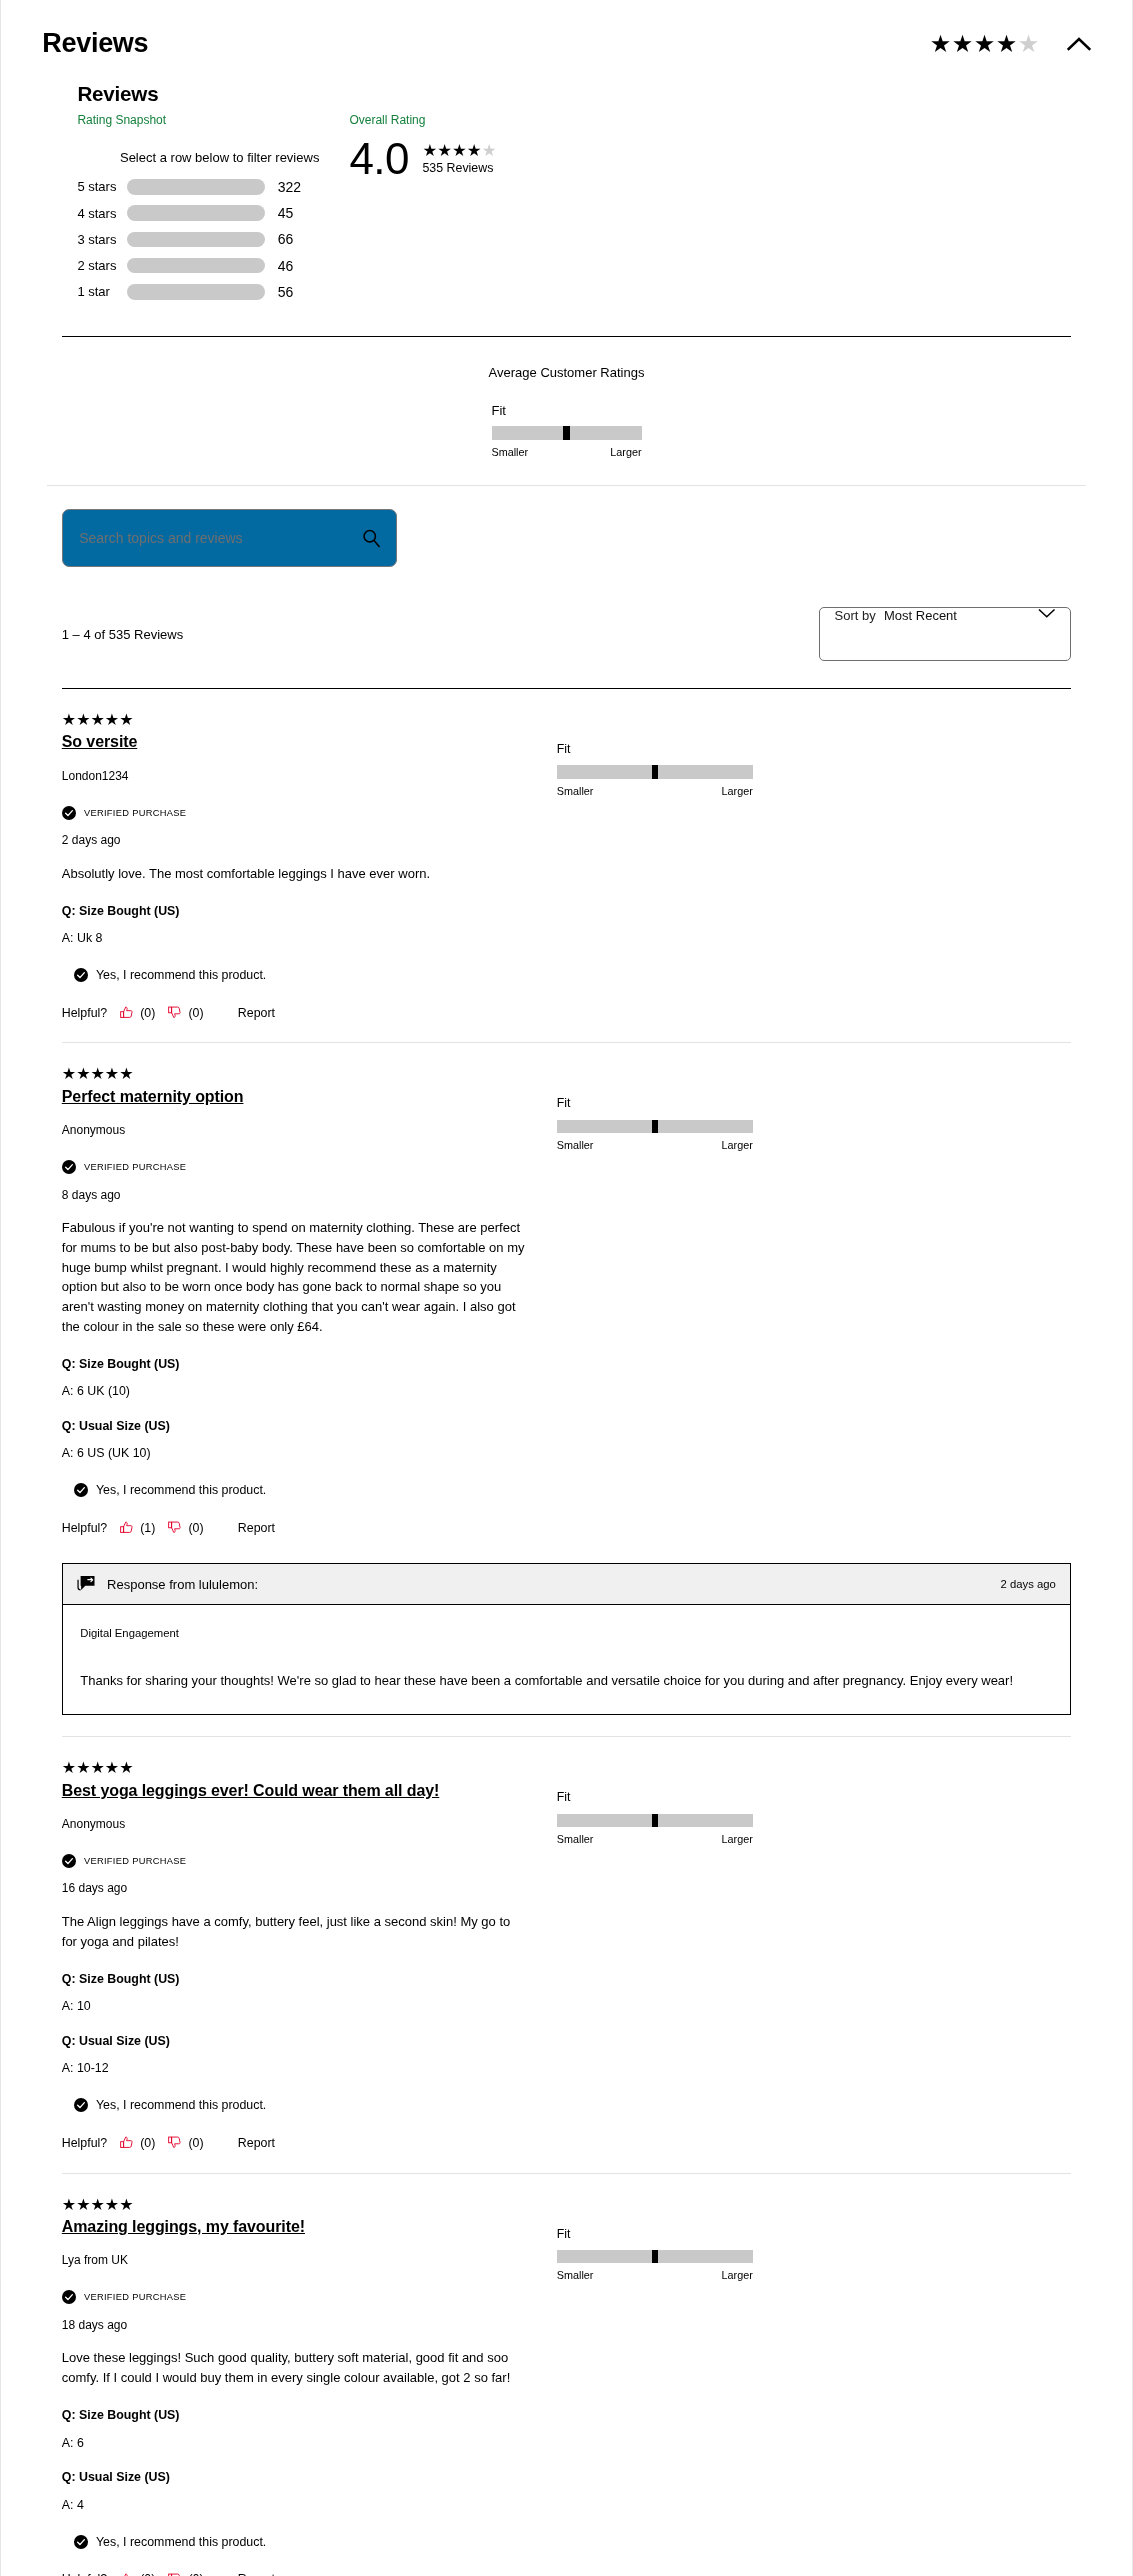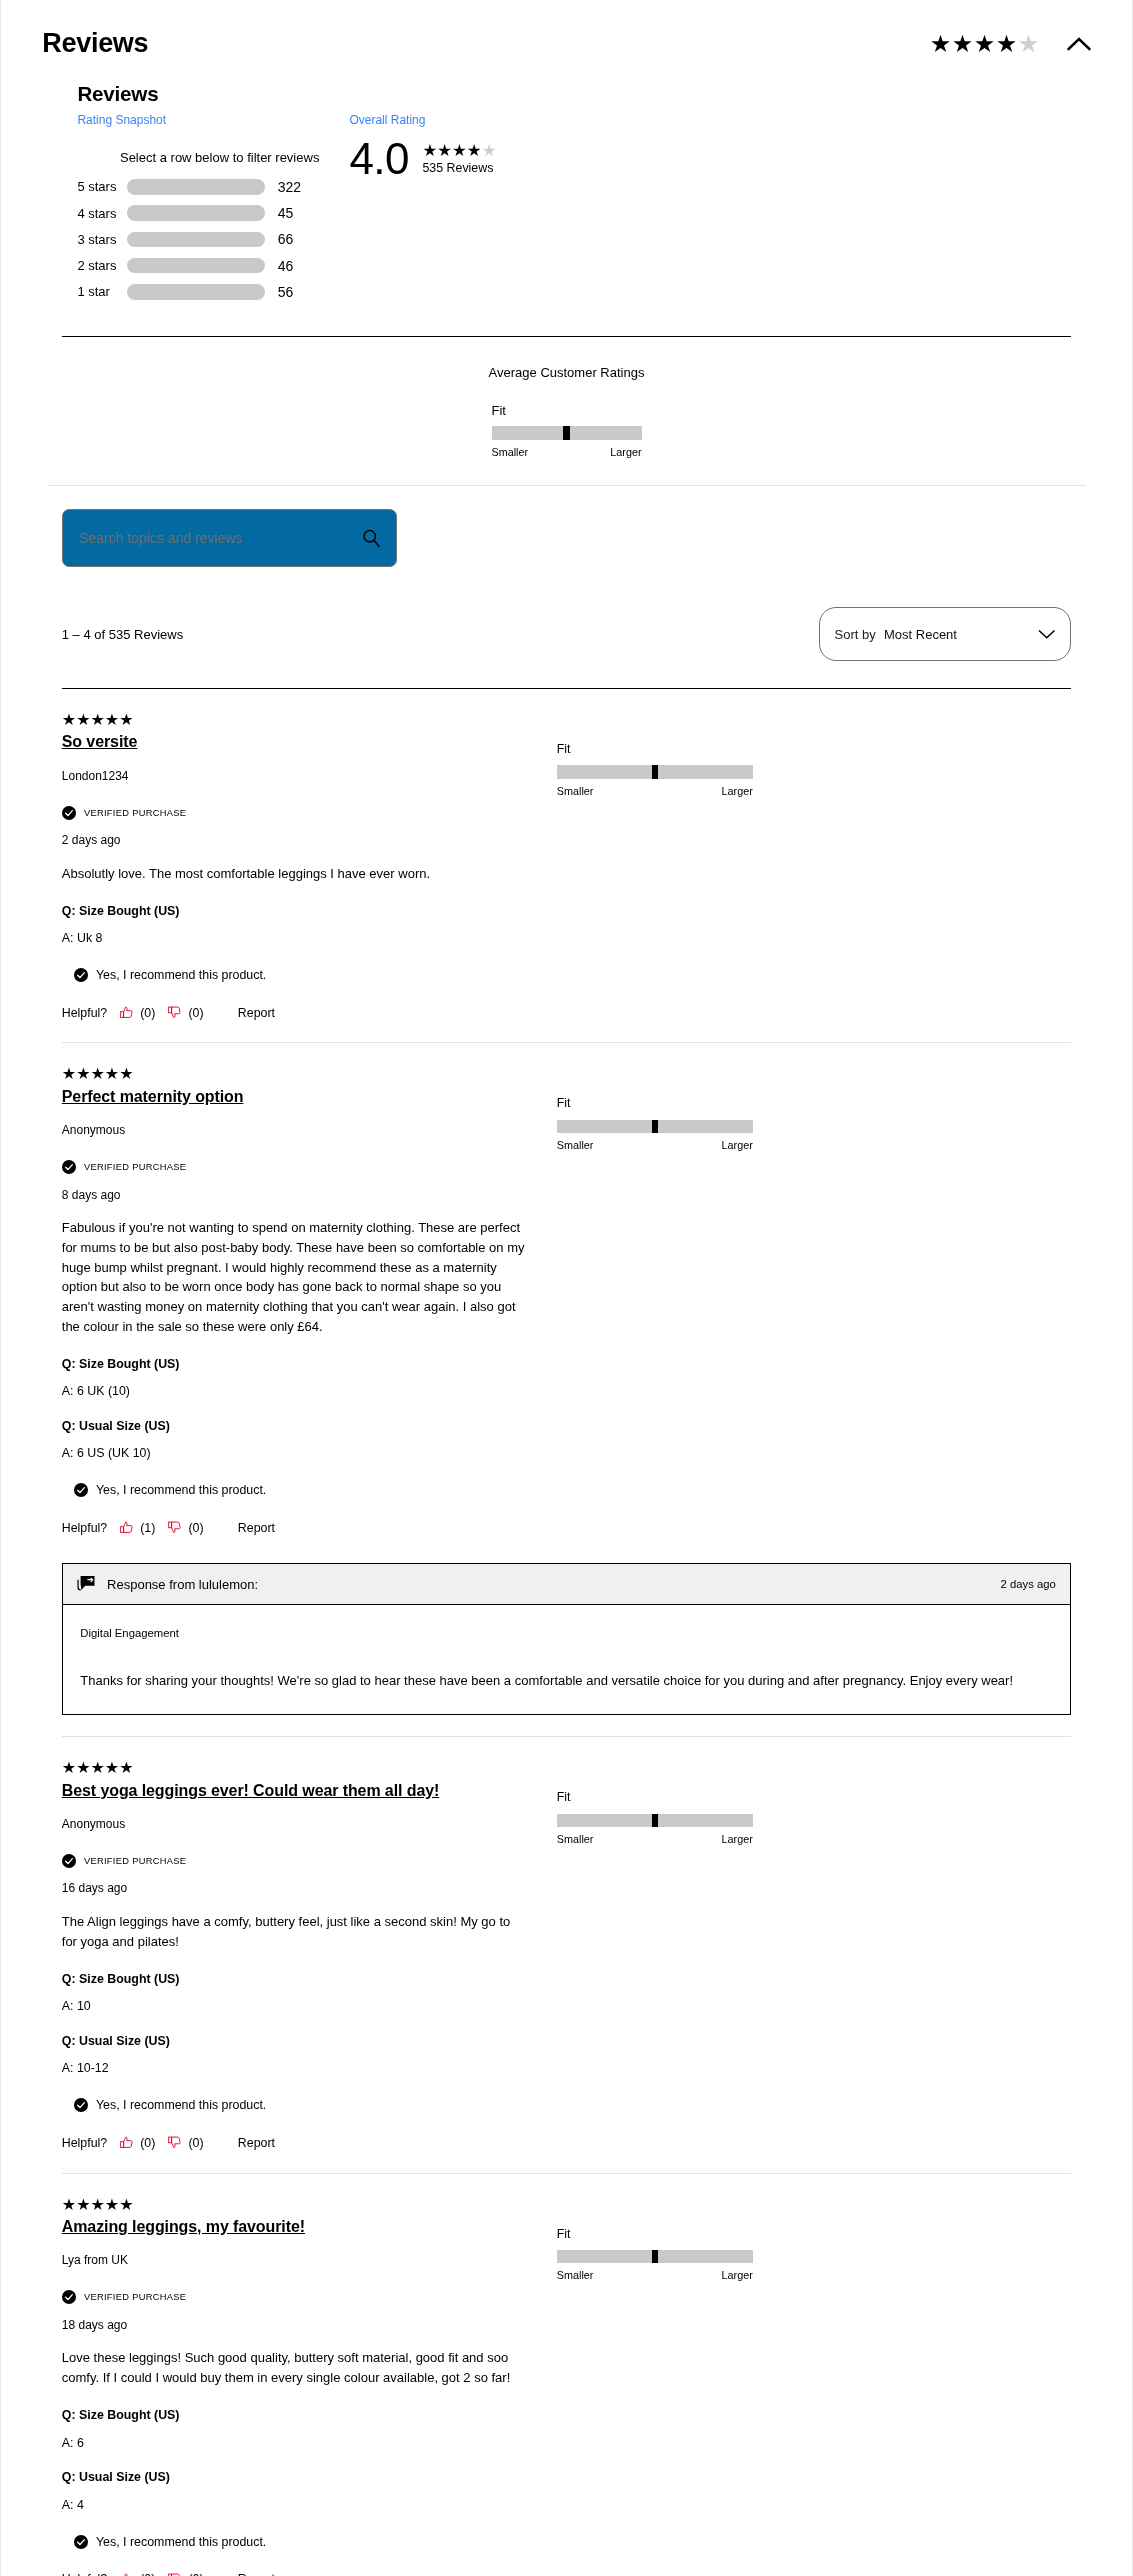--- a/index.html
+++ b/index.html
@@ -35,21 +35,21 @@
   .chev-up { width:24px; height:15.5px; position:relative; }
   .chev-up svg { display:block; }
 
   
   .panel { padding:0 14.4px; }
 
   .sec-reviews-title { font-size:20.6px; font-weight:bold; margin:0 0 7.2px 30px; letter-spacing:-0.2px;}
   .snapshot-row { display:flex; align-items:flex-start; padding-left:30px; }
   .snapshot-col { width:242px; }
   .rating-col { width:247px; padding-left:30px;}
-  .small-label { font-size:12px; color:#3b82f6; line-height:1.3; }
+  .small-label { font-size:12px; color:#15803d; line-height:1.3; }
   .select-row-hint { font-size:13px; margin:21.6px 0 13.4px 0;text-align:right; }
 
   .bar-row { display:flex; align-items:center; margin-bottom:10.3px; cursor:pointer; }
   .bar-label { width:50px; font-size:13px; }
   .bar-track {
     width:138px; height:15.5px; background:#c9c9c9; border-radius:8.2px; overflow:hidden; position:relative;
   }
   .bar-fill { height:100%; background:#000; border-radius:8.2px; }
   .bar-count { font-size:14px; margin-left:12.4px; }
 
@@ -83,22 +83,22 @@
   .search-input {
     flex:1; border:0; outline:0; font-size:14px; font-family:"Liberation Sans", sans-serif; color:#111;
     background:transparent;
   }
   .search-input::placeholder { color:#6f6f6f; }
   .search-icon { width:20.6px; height:20.6px; flex:0 0 auto; }
 
   .tools-row2 { display:flex; align-items:center; justify-content:space-between; margin-top:40px; }
   .count-text { font-size:13px; }
   .sort-box {
-    width:252px; height:54px; border:1px solid #6f6f6f; border-radius:17px;
-    display:flex; align-items:center; padding:0 14.4px; gap:8.2px; background:#fff;
+    width:252px; height:54px; border:1px solid #6f6f6f; border-radius:5px;
+    display:flex; padding:0 14.4px; gap:8.2px; background:#fff;
   }
   .sort-label { font-size:13px; color:#222; }
   .sort-value { font-size:13px; color:#111; flex:1; }
   .chev-down { width:17.5px; height:10.3px; }
 
   .rule-after-tools { border:0; border-top:1.5px solid #000; margin:27px 14.4px 0 14.4px; }
 
   
   .review {
     display:flex; padding:23px 14.4px 0 14.4px; position:relative;

